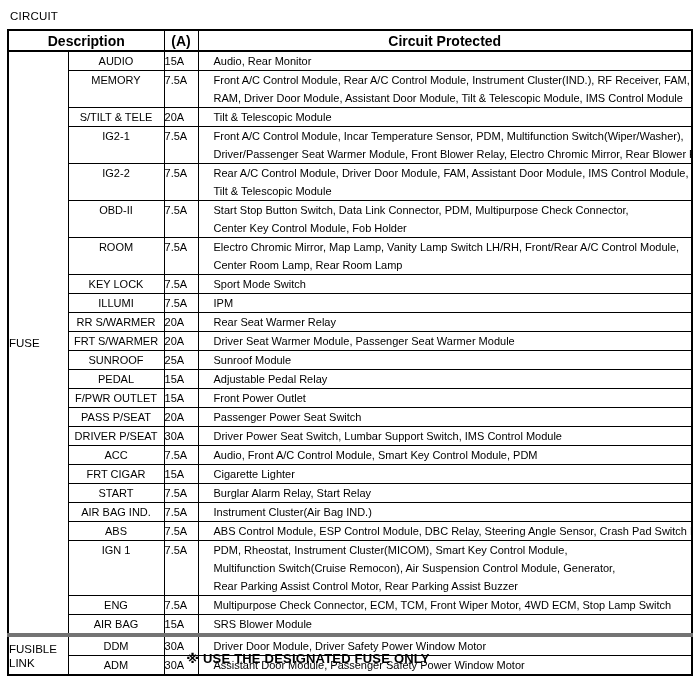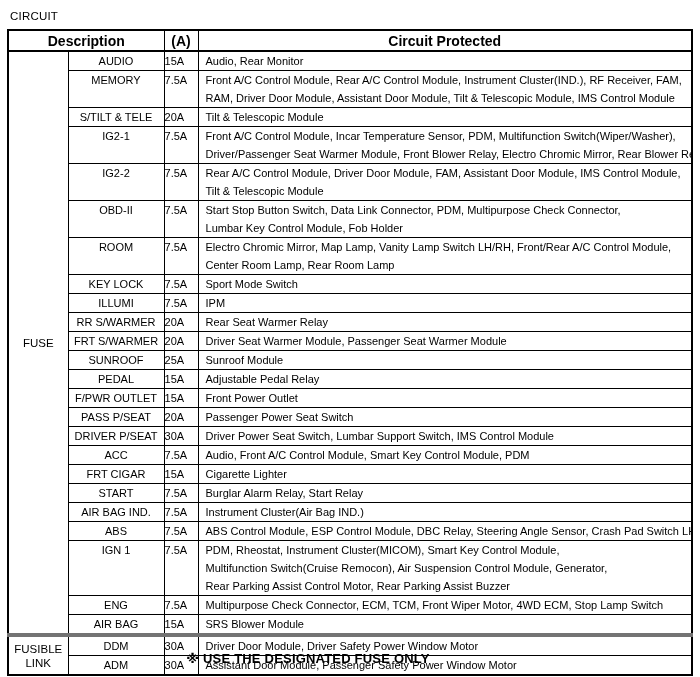--- a/index.html
+++ b/index.html
@@ -30,26 +30,26 @@
     overflow: hidden; white-space: nowrap;
   }
   .fuse-table thead th {
     height: 21px;
     font-size: 14px; font-weight: bold;
     text-align: center; vertical-align: middle;
     border-bottom: 2px solid #000;
   }
   .fuse-table td { font-size: 11px; vertical-align: top; }
   td.cat-cell {
-    vertical-align: middle; text-align: center;
+    vertical-align: middle; text-align: left;
     font-size: 11.5px; line-height: 14px; white-space: normal;
   }
   td.name-cell { text-align: center; line-height: 18px; margin-left: 40px; }
   td.amp-cell { text-align: left; line-height: 18px; }
-  td.circuit-cell { padding-left: 7px; padding-right: 2px; }
+  td.circuit-cell { padding-left: 15px; padding-right: 2px; }
   td.circuit-cell .line { height: 18px; line-height: 18px; }
   tr.group-sep td, td.group-sep { border-top: 4px solid #737373; }
   .footer {
     position: absolute; left: 9px; top: 651px; width: 598px;
     text-align: center; font-size: 13px; font-weight: bold;
     letter-spacing: 0.2px;
   }
 </style>
 </head>
 <body>
@@ -109,21 +109,21 @@
           <td class="circuit-cell">
             <div class="line">Rear A/C Control Module, Driver Door Module, FAM, Assistant Door Module, IMS Control Module,</div>
             <div class="line">Tilt &amp; Telescopic Module</div>
           </td>
         </tr>
         <tr>
           <td class="name-cell">OBD-II</td>
           <td class="amp-cell">7.5A</td>
           <td class="circuit-cell">
             <div class="line">Start Stop Button Switch, Data Link Connector, PDM, Multipurpose Check Connector,</div>
-            <div class="line">Lumbar Key Control Module, Fob Holder</div>
+            <div class="line">Center Key Control Module, Fob Holder</div>
           </td>
         </tr>
         <tr>
           <td class="name-cell">ROOM</td>
           <td class="amp-cell">7.5A</td>
           <td class="circuit-cell">
             <div class="line">Electro Chromic Mirror, Map Lamp, Vanity Lamp Switch LH/RH, Front/Rear A/C Control Module,</div>
             <div class="line">Center Room Lamp, Rear Room Lamp</div>
           </td>
         </tr>

